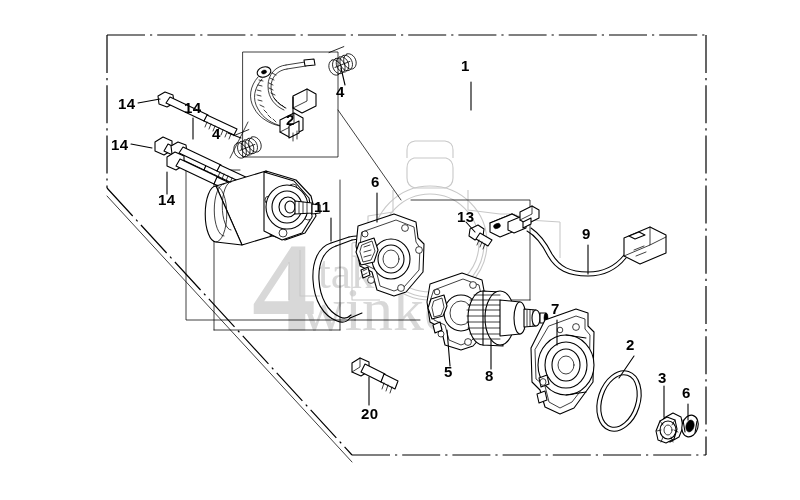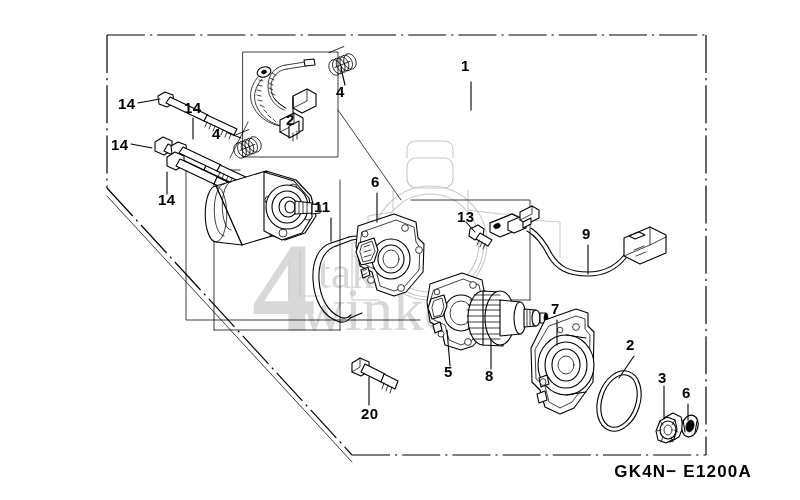--- a/index.html
+++ b/index.html
@@ -391,14 +391,13 @@
   <div class="cn" style="left:626px;top:337px;">2</div>
   <div class="cn" style="left:314px;top:199px;">11</div>
   <div class="cn" style="left:361px;top:406px;">20</div>
   <div class="cn" style="left:457px;top:209px;">13</div>
   <div class="cn" style="left:118px;top:96px;">14</div>
   <div class="cn" style="left:184px;top:100px;">14</div>
   <div class="cn" style="left:111px;top:137px;">14</div>
   <div class="cn" style="left:158px;top:192px;">14</div>
   <div class="cn" style="left:682px;top:385px;">6</div>
 
-  <div id="partno">GK4N− E1200A</div>
 </div>
 
 </body></html>

